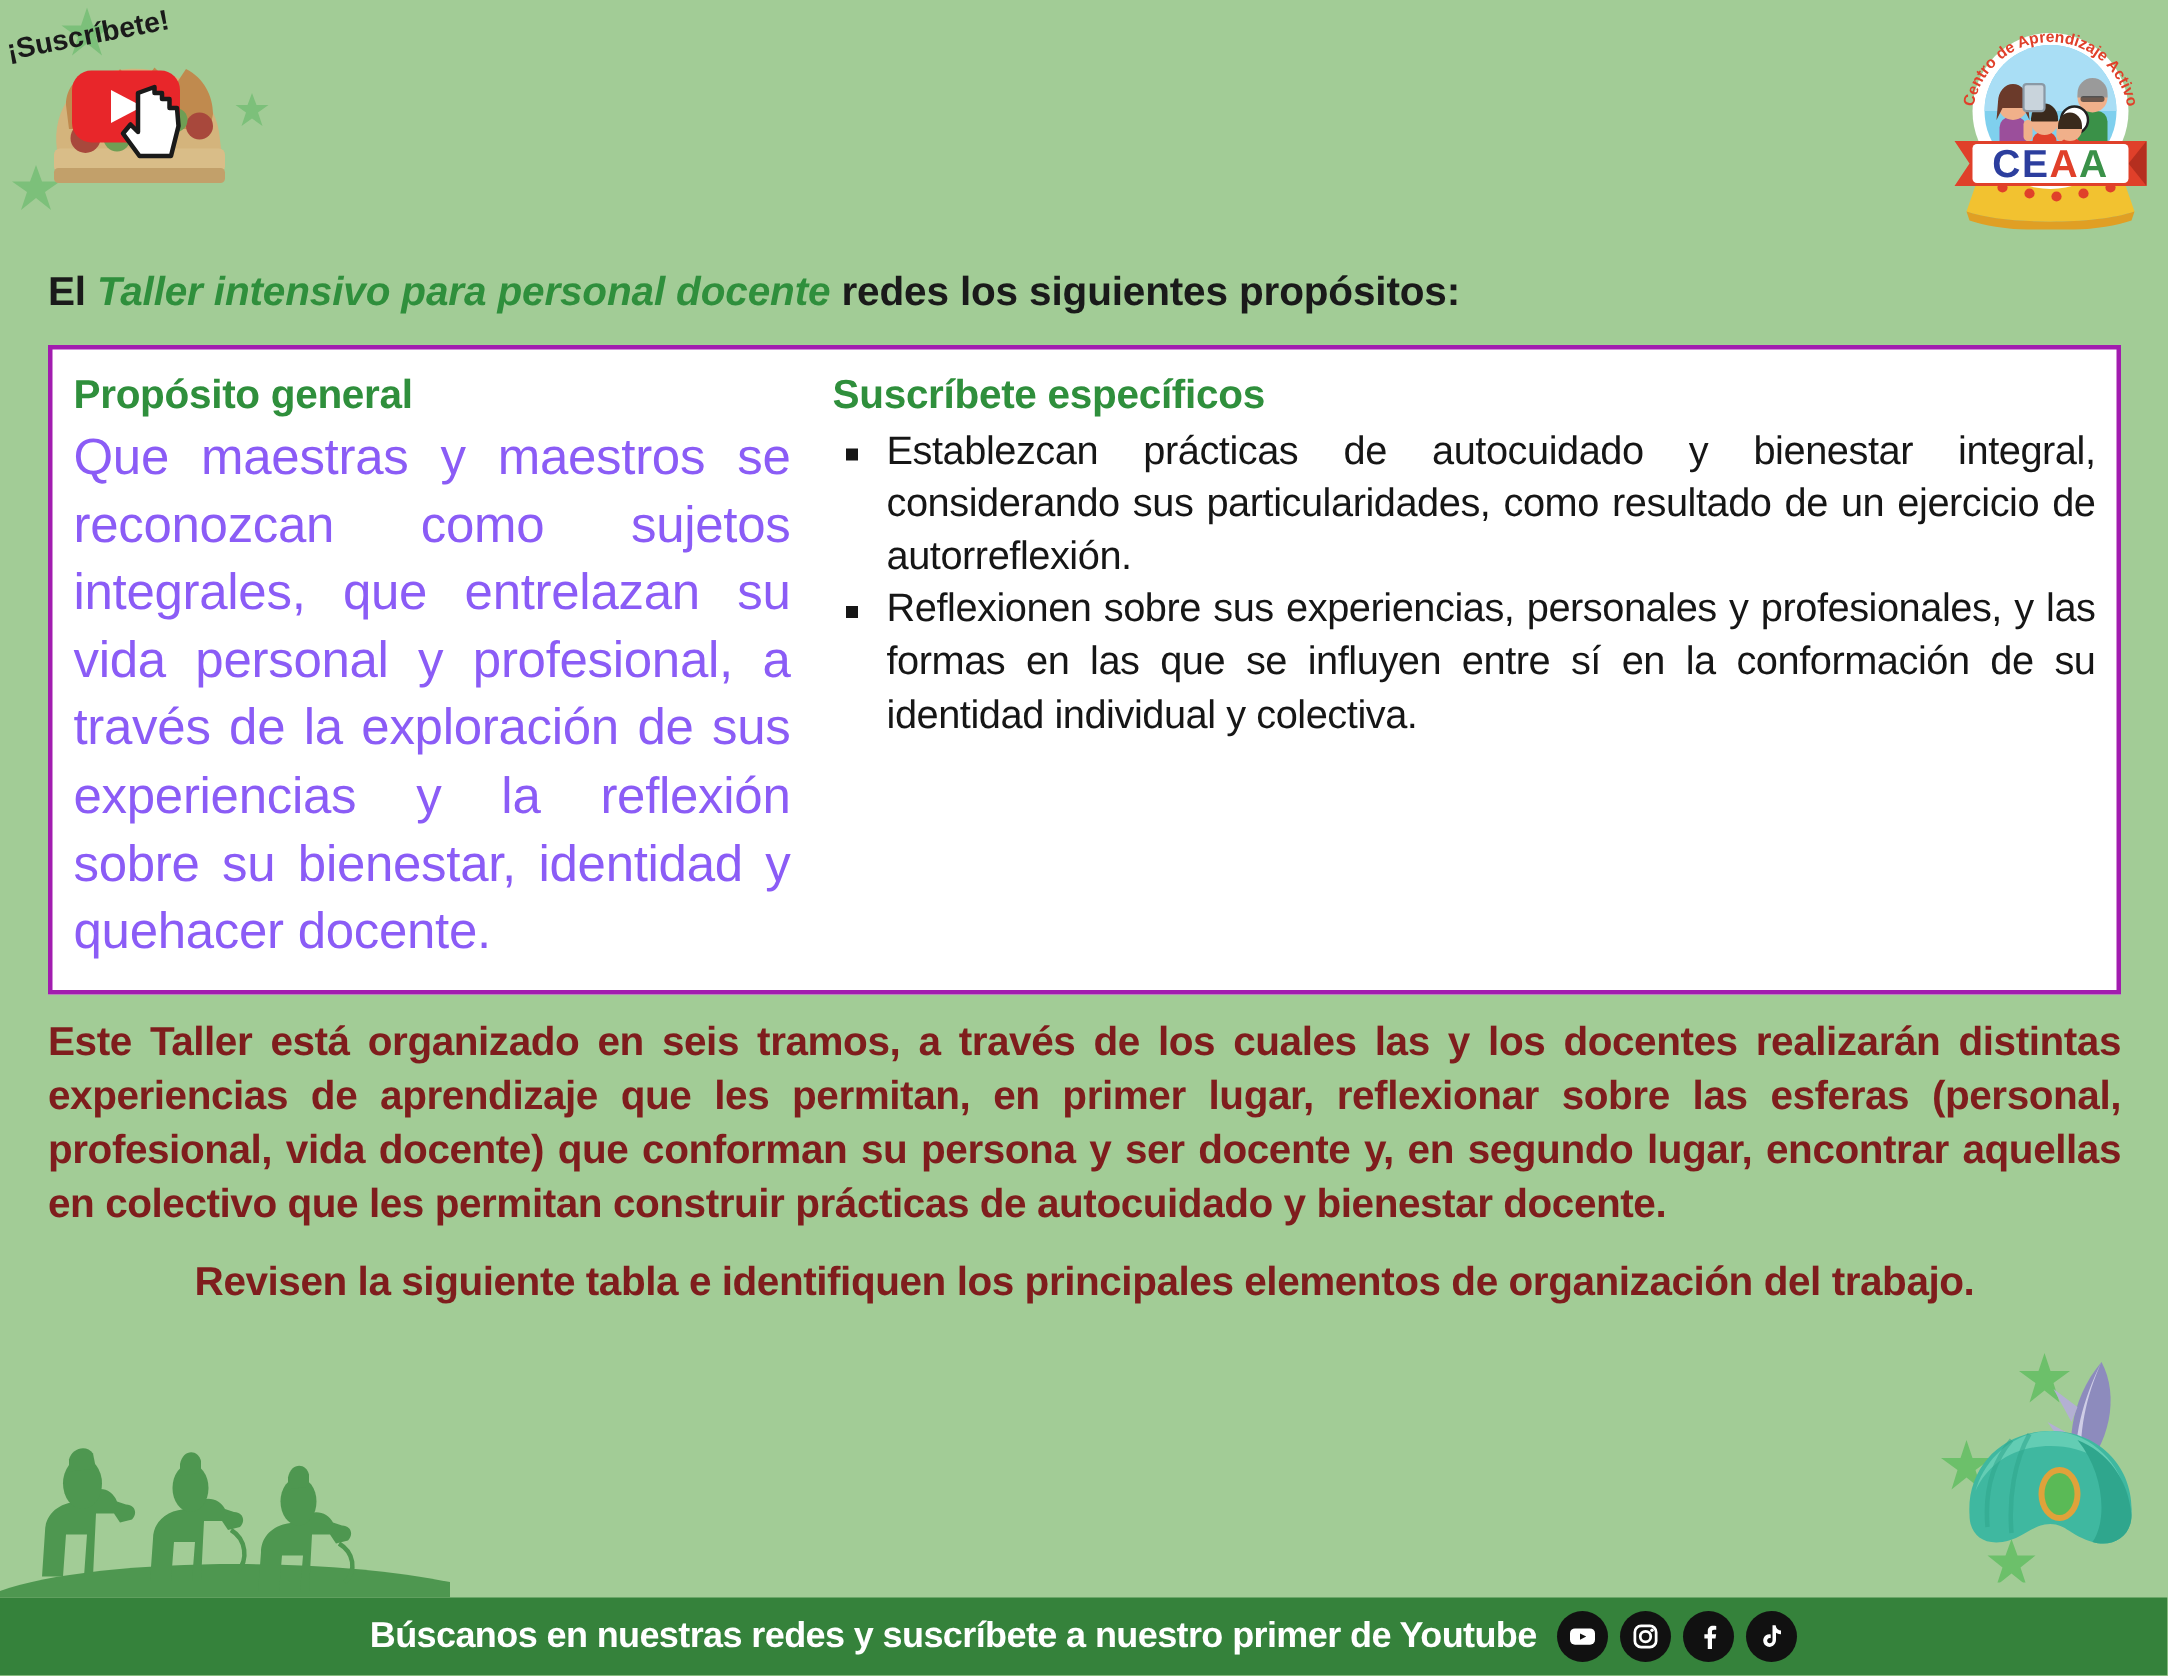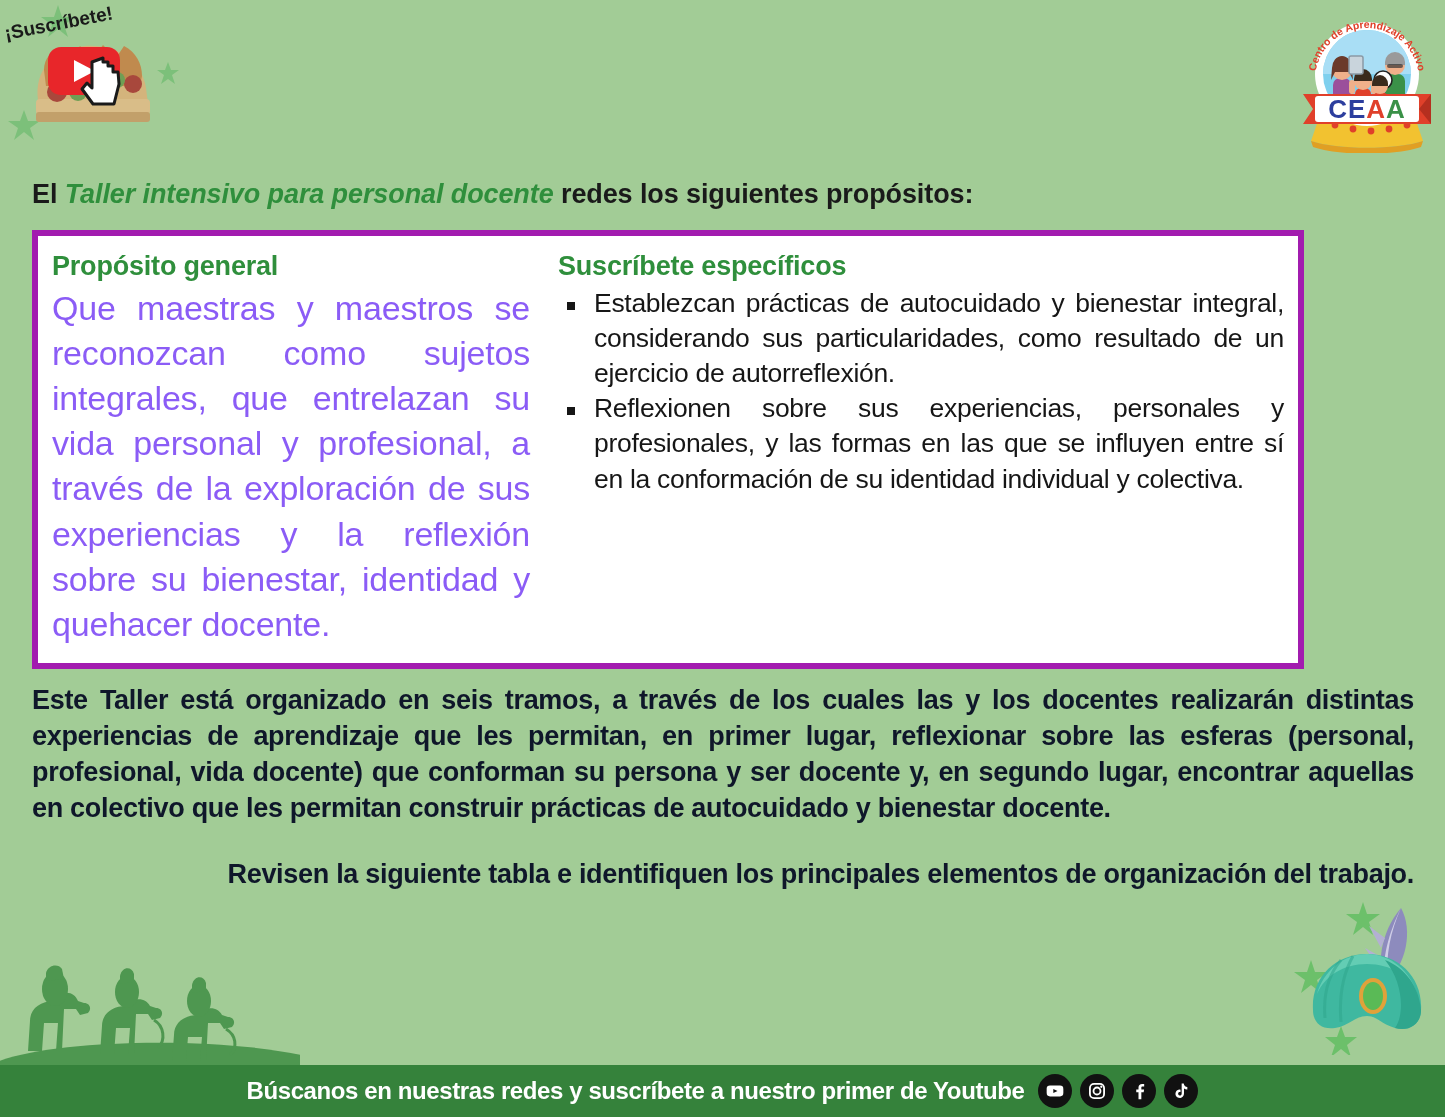--- a/index.html
+++ b/index.html
@@ -57,23 +57,23 @@
   .intro-line .em {
     color: #2f8f3c;
     font-style: italic;
     font-weight: 700;
     text-align: right;
   }
 
   
   .purpose-box {
     background: #ffffff;
-    border: 6px solid #a21caf;
+    border: 3px solid #a21caf;
     display: flex;
-    width: 1272px;
+    width: 1382px;
     min-height: 338px;
     padding: 14px 14px 16px 14px;
   }
 
   .col-left {
     width: 500px;
     flex: 0 0 500px;
     padding-right: 22px;
   }
   .col-right {
@@ -129,29 +129,29 @@
     width: 8px;
     height: 8px;
     background: #161616;
   }
 
   
   .para {
     font-size: 27px;
     font-weight: 700;
     line-height: 1.33;
-    color: #0f172a;
+    color: #7f1d1d;
     text-align: justify;
     text-justify: inter-word;
     letter-spacing: -0.3px;
     margin-top: 14px;
   }
   .para-2 {
-    margin-top: 30px;
-    text-align: right;
+    margin-top: 16px;
+    text-align: center;
     white-space: nowrap;
   }
 
   
   .deco-camels {
     position: absolute;
     left: 0;
     bottom: 52px;
     width: 300px;
     height: 126px;

